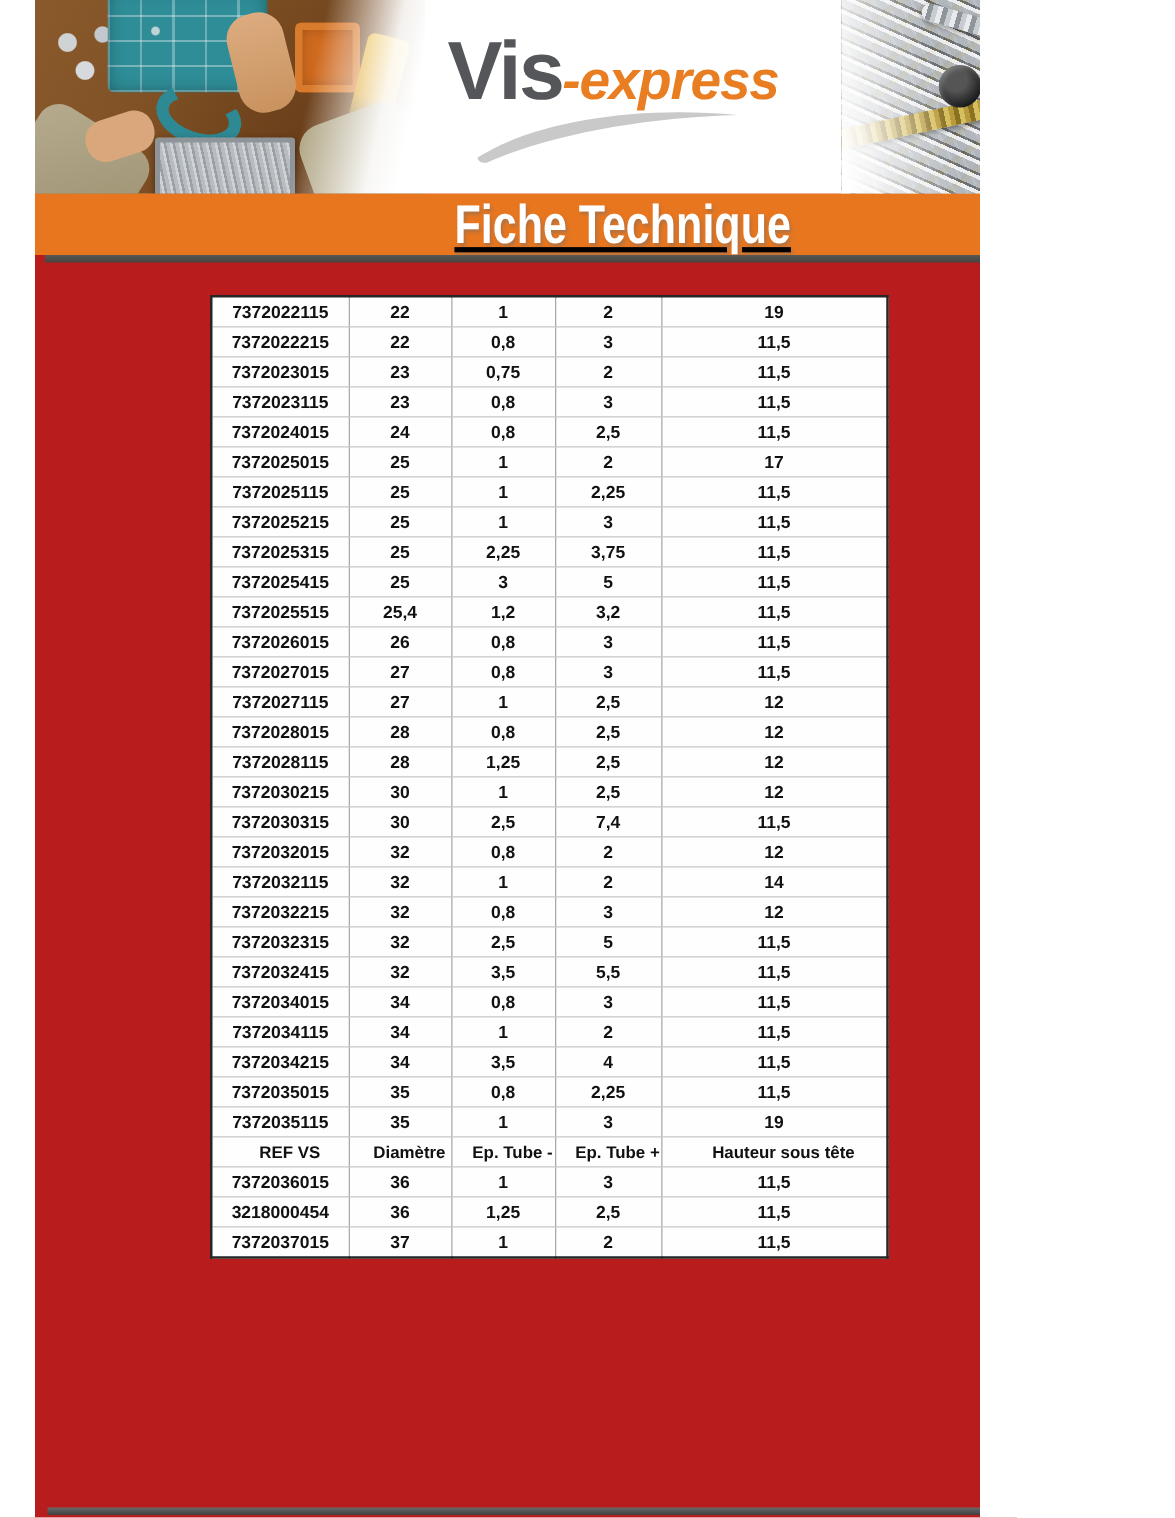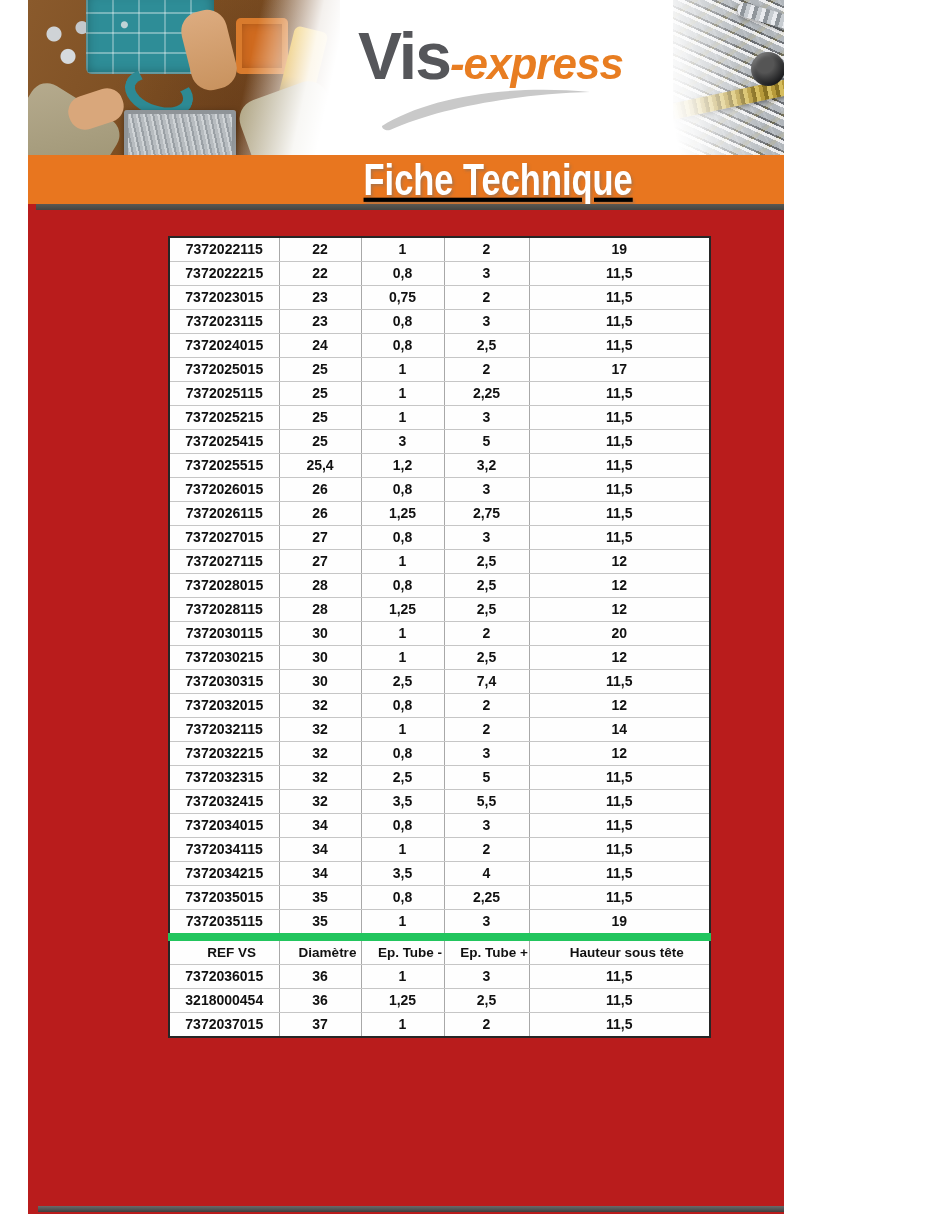--- a/index.html
+++ b/index.html
@@ -153,21 +153,21 @@
   }
   table.spec td, table.spec th {
     height:23px; line-height:23px; padding:0;
     font-size:14px; font-weight:700; color:#111;
     text-align:center; vertical-align:middle;
     border-right:1px solid #a8a8a8; border-bottom:1px solid #c6c6c6;
     font-family:"Liberation Sans", sans-serif;
     overflow:hidden; white-space:nowrap;
   }
   table.spec td:last-child, table.spec th:last-child { border-right:none; }
-  table.spec tr.hdr th { border-top:8px solid #22c55e; font-size:13.5px;padding-left:15px; }
+  table.spec tr.hdr th { border-top:1px solid #22c55e; font-size:13.5px;padding-left:15px; }
 
   
   .footer-bar {
     position:absolute; left:10px; top:1206px; width:916px; height:6px;
     background:linear-gradient(180deg,#6a6a6a,#3f3f3f);
   }
 </style>
 </head>
 <body>
 
@@ -273,20 +273,27 @@
           <td>11,5</td>
         </tr>
         <tr>
           <td>7372025215</td>
           <td>25</td>
           <td>1</td>
           <td>3</td>
           <td>11,5</td>
         </tr>
         <tr>
+          <td>7372025315</td>
+          <td>25</td>
+          <td>2,25</td>
+          <td>3,75</td>
+          <td>11,5</td>
+        </tr>
+        <tr>
           <td>7372025415</td>
           <td>25</td>
           <td>3</td>
           <td>5</td>
           <td>11,5</td>
         </tr>
         <tr>
           <td>7372025515</td>
           <td>25,4</td>
           <td>1,2</td>
@@ -294,27 +301,20 @@
           <td>11,5</td>
         </tr>
         <tr>
           <td>7372026015</td>
           <td>26</td>
           <td>0,8</td>
           <td>3</td>
           <td>11,5</td>
         </tr>
         <tr>
-          <td>7372026115</td>
-          <td>26</td>
-          <td>1,25</td>
-          <td>2,75</td>
-          <td>11,5</td>
-        </tr>
-        <tr>
           <td>7372027015</td>
           <td>27</td>
           <td>0,8</td>
           <td>3</td>
           <td>11,5</td>
         </tr>
         <tr>
           <td>7372027115</td>
           <td>27</td>
           <td>1</td>
@@ -327,27 +327,20 @@
           <td>0,8</td>
           <td>2,5</td>
           <td>12</td>
         </tr>
         <tr>
           <td>7372028115</td>
           <td>28</td>
           <td>1,25</td>
           <td>2,5</td>
           <td>12</td>
-        </tr>
-        <tr>
-          <td>7372030115</td>
-          <td>30</td>
-          <td>1</td>
-          <td>2</td>
-          <td>20</td>
         </tr>
         <tr>
           <td>7372030215</td>
           <td>30</td>
           <td>1</td>
           <td>2,5</td>
           <td>12</td>
         </tr>
         <tr>
           <td>7372030315</td>

